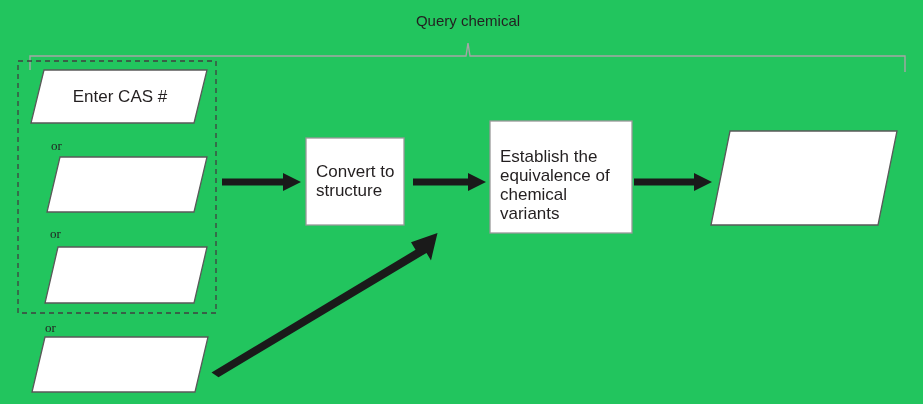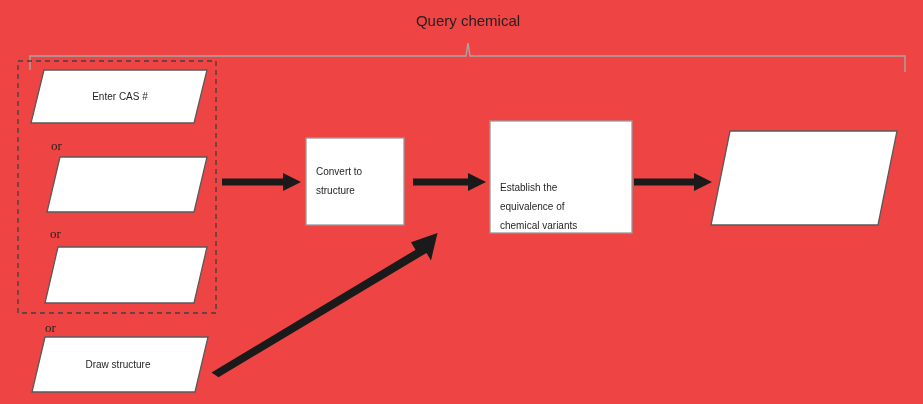--- a/index.html
+++ b/index.html
@@ -7,35 +7,35 @@
     padding: 0;
     background: #ffffff;
   }
   body {
     font-family: "Liberation Sans", sans-serif;
   }
   #canvas {
     position: relative;
     width: 923px;
     height: 404px;
-    background: #ef4444;
+    background: #22c55e;
     overflow: hidden;
   }
   .svg-layer {
     position: absolute;
     left: 0;
     top: 0;
     width: 923px;
     height: 404px;
   }
   .node-text {
     position: absolute;
     color: #231f20;
     font-family: "Liberation Sans", sans-serif;
-    font-size: 10px;
+    font-size: 17px;
     line-height: 19px;
     text-align: center;
     white-space: pre-line;
     pointer-events: none;
   }
   .node-text.left {
     text-align: left;
   }
   .or-label {
     position: absolute;
@@ -97,29 +97,28 @@
       <path d="M 211.5 372.5 L 415.5 249.8 L 411.0 242.3 L 437.5 233.0 L 431.0 260.4 L 426.5 252.9 L 218.5 377.3 Z" fill="#1a1a1a"></path>
     </g>
   </svg>
 
   <div class="group-caption" style="left:338px; top:12px;">Query chemical</div>
 
   <div class="node-text" style="left:40px; top:87px; width:160px;">Enter CAS #</div>
 
 
 
-  <div class="node-text" style="left:38px; top:355px; width:160px;">Draw structure</div>
 
   <div class="or-label" style="left:51px; top:138px;">or</div>
 
   <div class="or-label" style="left:50px; top:226px;">or</div>
 
   <div class="or-label" style="left:45px; top:320px;">or</div>
 
   <div class="node-text left" style="left:316px; top:162px; width:86px;">Convert to
 structure</div>
 
-  <div class="node-text left" style="left:500px; top:147px; width:130px;margin-top:31px;">Establish the
+  <div class="node-text left" style="left:500px; top:147px; width:130px;">Establish the
 equivalence of
 chemical variants</div>
 
 
 </div>
 
 </body></html>

